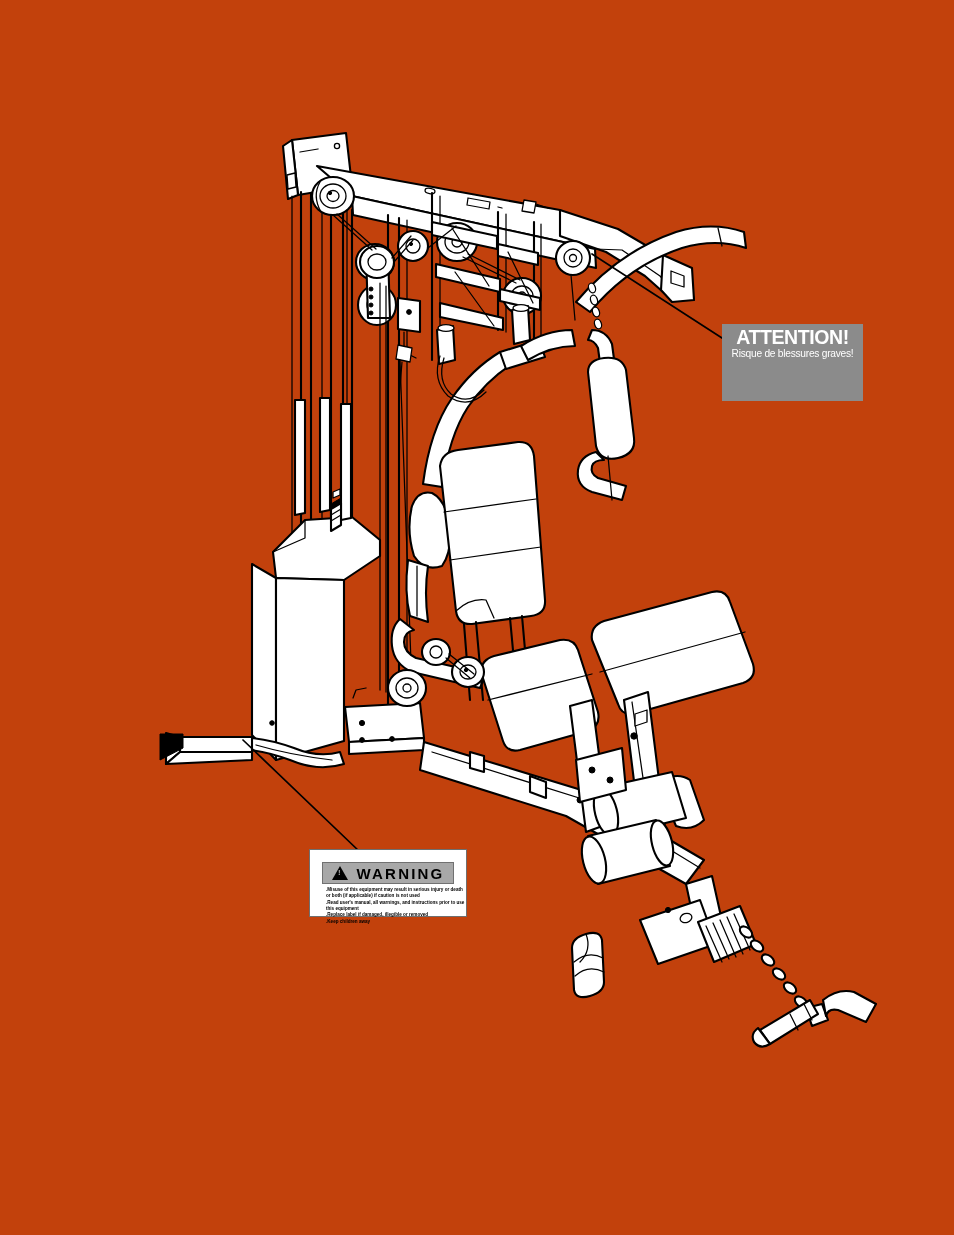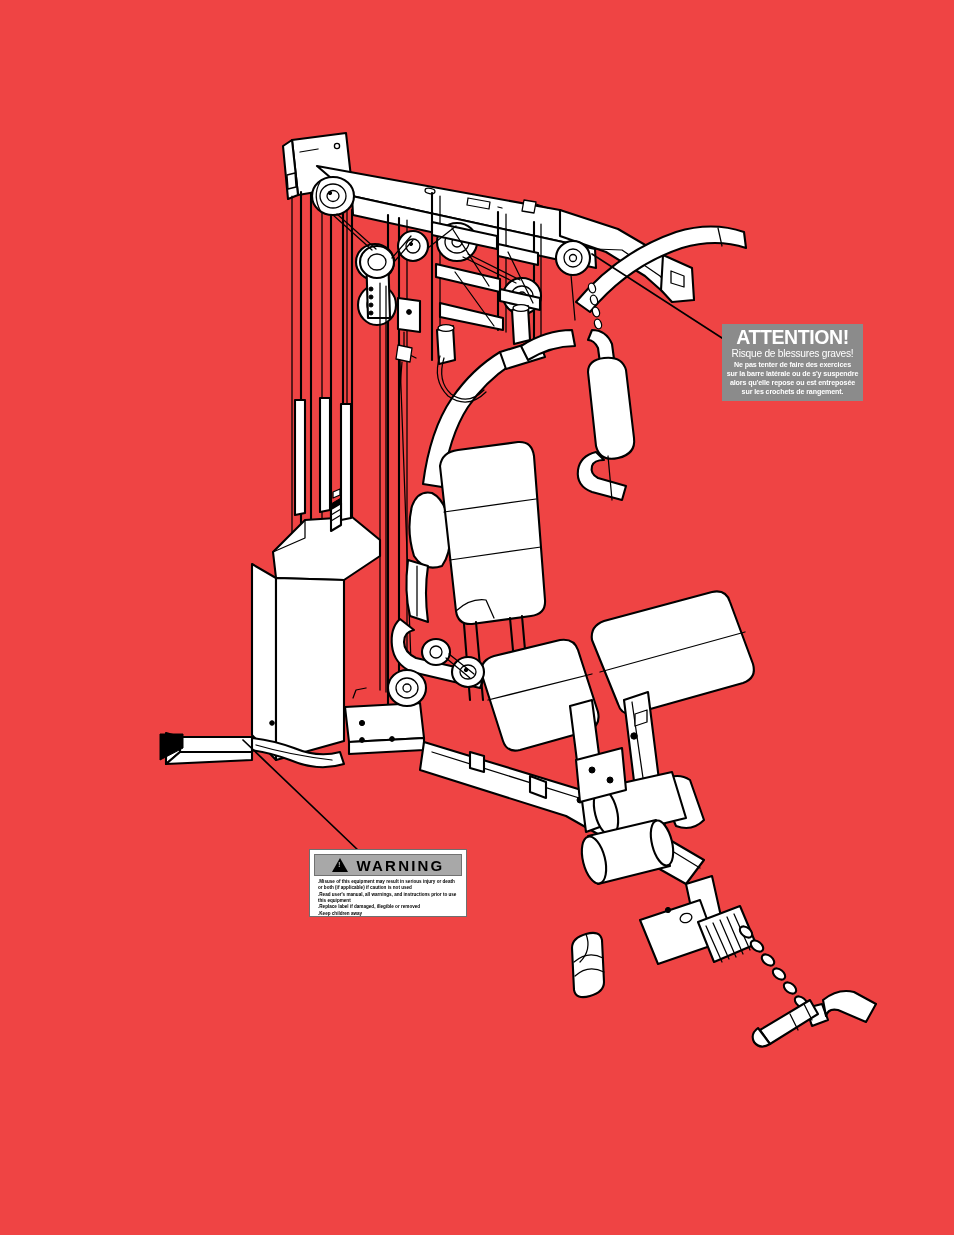--- a/index.html
+++ b/index.html
@@ -13,21 +13,21 @@
     height: 1235px;
     position: relative;
     overflow: hidden;
     font-family: "Liberation Sans", sans-serif;
     -webkit-font-smoothing: antialiased;
   }
 
   #page {
     position: absolute;
     inset: 0;
-    background: #ef4444;
+    background: #c2410c;
   }
 
   
   #illustration {
     position: absolute;
     left: 0;
     top: 0;
     width: 954px;
     height: 1235px;
   }
@@ -80,21 +80,21 @@
   #attention-label .att-body div { white-space: nowrap; }
 
   
   #warning-label {
     left: 309px;
     top: 849px;
     width: 158px;
     height: 68px;
     background: #ffffff;
     border: 1px solid #6f6f6f;
-    padding: 4px;
+    padding: 12px;
   }
   #warning-label .warn-header {
     background: #a8a8a8;
     height: 22px;
     display: flex;
     align-items: center;
     justify-content: center;
     gap: 9px;
     border: 1px solid #717171;
     box-sizing: border-box;
@@ -467,26 +467,20 @@
 
       <line class="lead" x1="592" y1="254" x2="722" y2="338"></line>
       <line class="lead" x1="243" y1="740" x2="360" y2="852"></line>
 
     </svg>
   </div>
 
   <div class="label-block" id="attention-label">
     <div class="att-title">ATTENTION!</div>
     <div class="att-sub">Risque de blessures graves!</div>
-    <div class="att-body">
-      <div>Ne pas tenter de faire des exercices</div>
-      <div>sur la barre latérale ou de s'y suspendre</div>
-      <div>alors qu'elle repose ou est entreposée</div>
-      <div>sur les crochets de rangement.</div>
-    </div>
   </div>
 
   <div class="label-block" id="warning-label">
     <div class="warn-header">
       <span class="warn-tri"></span>
       <span class="warn-title">WARNING</span>
     </div>
     <div class="warn-body">
       <div>.Misuse of this equipment may result in serious injury or death</div>
       <div>or both (if applicable) if caution is not used</div>

